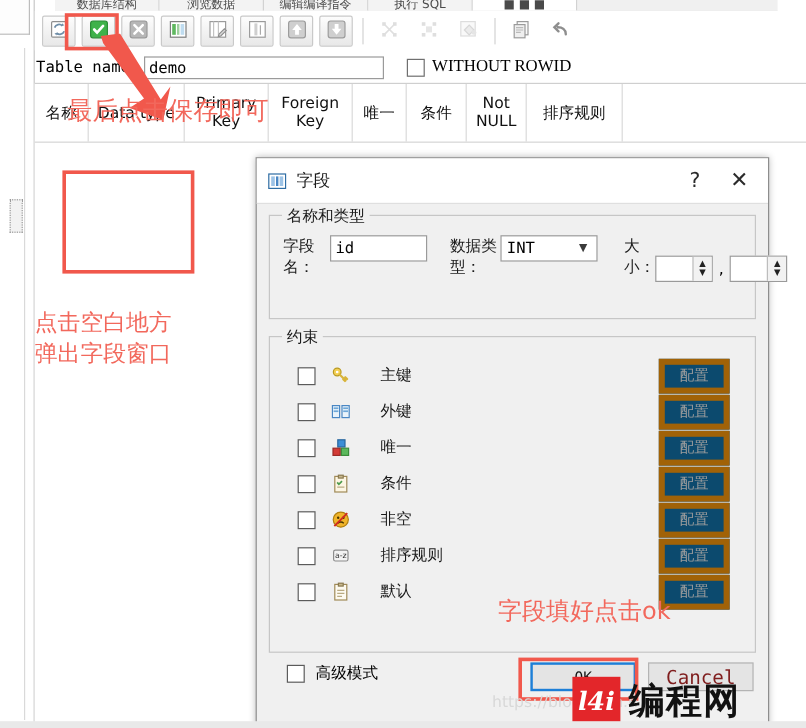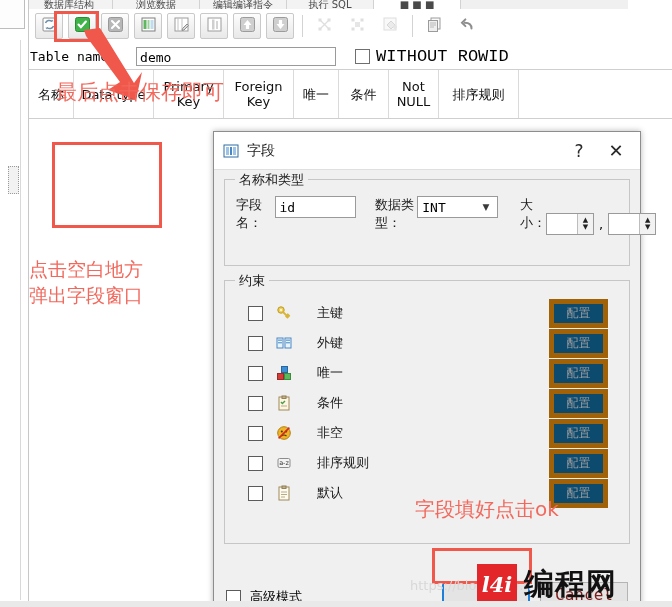--- a/index.html
+++ b/index.html
@@ -10,21 +10,21 @@
     font-size:12px;
     color:#000;
     overflow:hidden;
     position:relative;
   }
   
   #app{position:absolute;inset:0;background:#ffffff;}
 
   
   .tabstrip{
-    position:absolute;left:26px;top:0;width:602px;height:9px;
+    position:absolute;left:46px;top:0;width:602px;height:9px;
     background:#f0f0f0;border-bottom:1px solid #cfcfcf;
     display:flex;align-items:flex-end;overflow:hidden;
   }
   .tabstrip .tab{
     height:9px;min-width:86px;flex:0 0 auto;
     border-right:1px solid #d2d2d2;
     background:#f3f3f3;
     font-size:10px;line-height:9px;color:#4a4a4a;
     text-align:center;overflow:hidden;white-space:nowrap;
   }
@@ -64,30 +64,30 @@
   .tbsep{width:1px;height:22px;background:#d3d3d3;margin:0 7px 0 3px;flex:0 0 auto;}
 
   
   .namerow{
     position:absolute;left:29px;top:44px;width:643px;height:24px;
     display:flex;align-items:center;
     font-family:"DejaVu Sans Mono", monospace;font-size:13px;
   }
   .namelbl{margin-left:1px;white-space:nowrap;}
   .nameinput{
-    width:200px;height:19px;margin-left:20px;
+    width:200px;height:19px;margin-left:4px;
     border:1px solid #9a9a9a;background:#fff;
     font-family:"DejaVu Sans Mono", monospace;font-size:13px;
     line-height:19px;padding-left:3px;box-sizing:border-box;color:#000;
   }
   .wrowid{display:flex;align-items:center;margin-left:19px;}
   .wrowid .cb{
     width:13px;height:13px;border:1px solid #6f6f6f;background:#fff;margin-right:6px;flex:0 0 auto;
   }
-  .wrowid .lb{font-family:Liberation Mono, monospace;font-size:17px;white-space:nowrap;}
+  .wrowid .lb{font-family:Liberation Serif, serif;font-size:14px;white-space:nowrap;}
 
   
   .grid{
     position:absolute;left:29px;top:69px;width:643px;height:538px;
     background:#ffffff;border-top:1px solid #cfcfcf;box-sizing:border-box;
   }
   .ghead{display:flex;height:48px;border-bottom:1px solid #cfcfcf;background:#fff;}
   .gh{
     border-right:1px solid #dadada;
     display:flex;align-items:center;justify-content:center;
@@ -171,22 +171,22 @@
   .ccb{width:13px;height:13px;border:1px solid #5b5b5b;background:#fff;margin-left:12px;flex:0 0 auto;}
   .cicon{width:16px;height:16px;margin-left:13px;flex:0 0 auto;position:relative;}
   .clabel{margin-left:25px;font-size:13px;color:#1a1a1a;flex:1 1 auto;}
   .cbtn{
     width:49px;height:19px;margin-right:10px;
     border:5px solid #a16207;background:#0c4a6e;color:#9d9d9d;
     font-size:12px;display:flex;align-items:center;justify-content:center;flex:0 0 auto;
   }
 
   .dfoot{
-    position:absolute;left:0;right:0;bottom:0;height:54px;
-    display:flex;align-items:flex-end;padding:0 12px;box-sizing:border-box;
+    position:absolute;left:13px;right:0;bottom:0;height:54px;
+    display:flex;align-items:flex-start;padding:0 12px;box-sizing:border-box;
   }
   .advm{display:flex;align-items:center;flex:1 1 auto;}
   .advm .cb{width:13px;height:13px;border:1px solid #5b5b5b;background:#fff;margin-right:9px;}
   .advm .lb{font-size:13px;}
   .okbtn{
     width:88px;height:24px;border:2px solid #1d7fd7;background:#e4e4e4;
     display:flex;align-items:center;justify-content:center;
     font-family:"DejaVu Sans Mono", monospace;font-size:12px;color:#111;
     box-sizing:border-box;flex:0 0 auto;
   }

